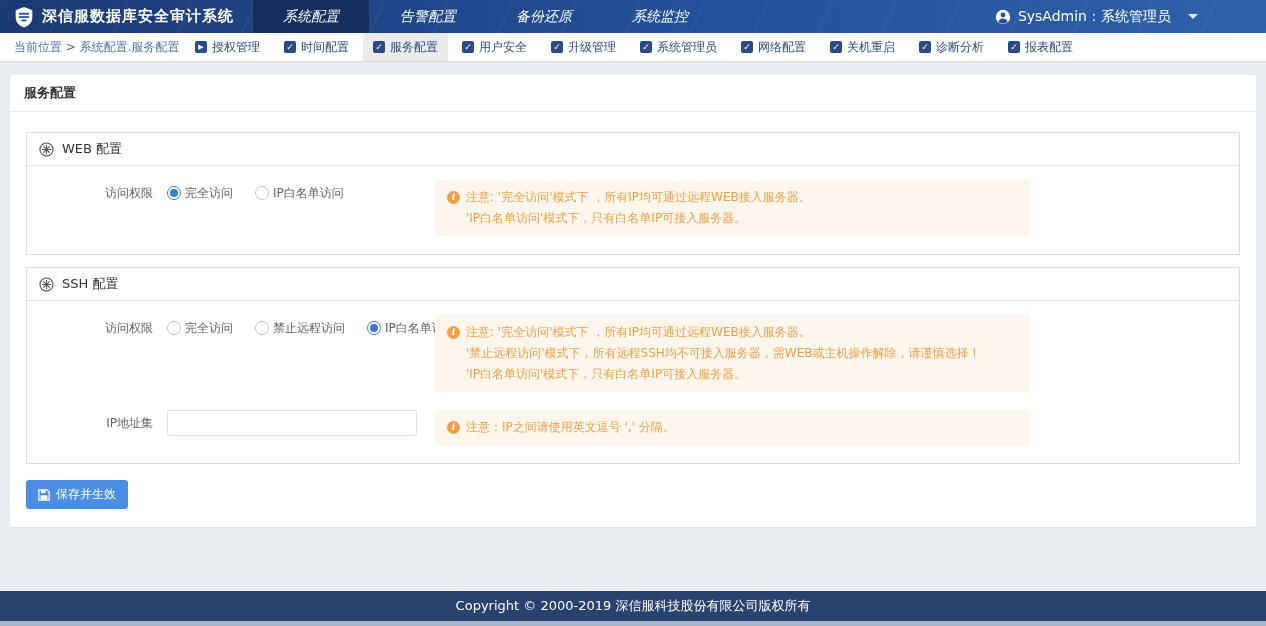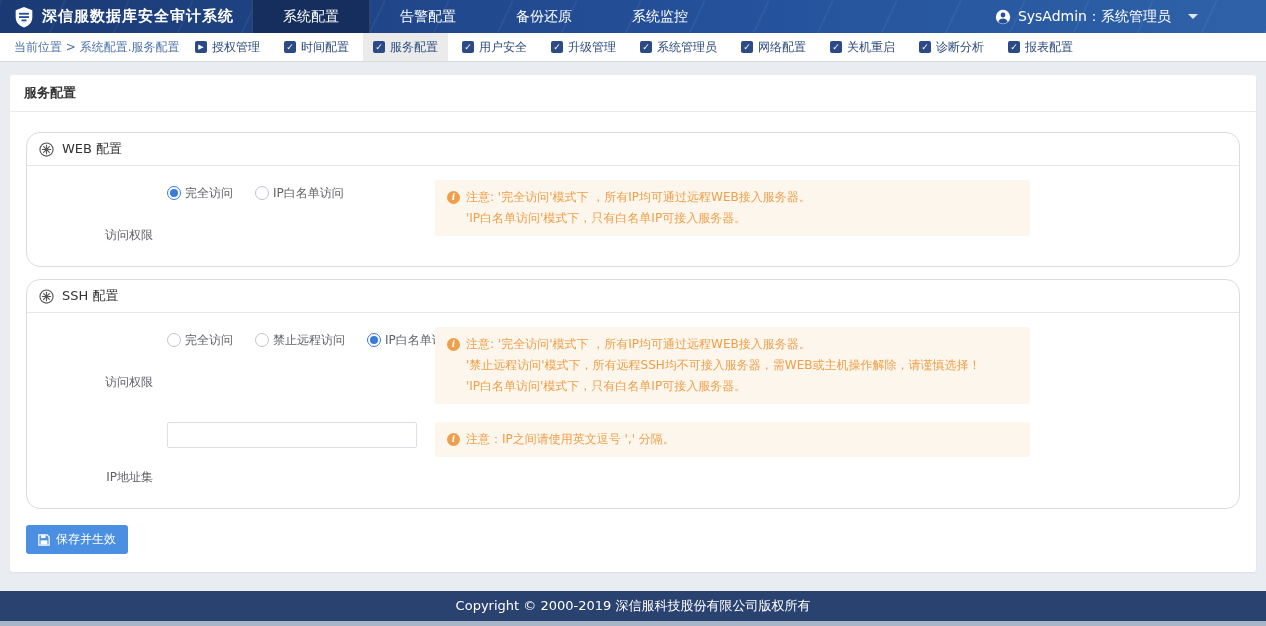--- a/index.html
+++ b/index.html
@@ -22,21 +22,21 @@
   .topbar::after{
     content:""; position:absolute; inset:0; pointer-events:none;
     background: repeating-linear-gradient(115deg, rgba(255,255,255,0.045) 0 2px, transparent 2px 58px);
   }
   .brand { display:flex; align-items:center; gap:8px; padding:0 18px 0 14px; }
   .brand-logo { width:20px; height:22px; display:flex; }
   .brand-title { font-size:15px; font-weight:bold; letter-spacing:1px; white-space:nowrap; }
   .mainnav { display:flex; align-items:stretch; position:relative; z-index:1; }
   .mainnav-item {
     display:flex; align-items:center; padding:8px 30px;
-    font-size:14px; cursor:pointer; white-space:nowrap;
+    font-size:14px; cursor:pointer; white-space:nowrap;font-style:italic;
   }
   .mainnav-item.active {
     background:#152e5e;
     border-left:1px solid rgba(255,255,255,0.12);
     border-right:1px solid rgba(255,255,255,0.12);
   }
   .topbar-user {
     margin-left:auto; display:flex; align-items:center; gap:7px;
     padding:0 68px 0 10px; font-size:14px; white-space:nowrap; z-index:1; cursor:pointer;
   }
@@ -76,35 +76,35 @@
     background:#fff; margin:13px 10px 0; border-radius:3px;
     box-shadow:0 1px 2px rgba(0,0,0,0.06);
   }
   .card-title {
     padding:9px 14px; font-size:13px; font-weight:600; color:#333;
     border-bottom:1px solid #e8eaed;
   }
   .card-body { padding:8px 16px 18px; }
 
   .section {
-    border:1px solid #d9dce1; border-radius:14px; margin-top:12px; background:#fff;
+    border:1px solid #d9dce1; border-radius:1px; margin-top:12px; background:#fff;
   }
   .section-head {
     display:flex; align-items:center; gap:8px;
     padding:7px 12px; border-bottom:1px solid #e4e6ea;
     font-size:13px; color:#333;
   }
   .gear-icon { width:15px; height:15px; display:flex; }
   .section-body { padding:14px 12px 18px; }
 
   .form-row { display:flex; align-items:flex-start; margin-bottom:14px; }
   .form-row:last-child { margin-bottom:0; }
   .form-label {
     width:128px; flex:0 0 128px; text-align:right; padding-right:14px;
-    color:#606266; line-height:26px; white-space:nowrap;margin-top:42px;
+    color:#606266; line-height:26px; white-space:nowrap;
   }
   .form-control { width:268px; flex:0 0 268px; display:flex; align-items:center; gap:22px; min-height:26px; }
   .form-control.wide { width:268px; }
 
   .radio { display:flex; align-items:center; gap:4px; cursor:pointer; color:#606266; white-space:nowrap; }
   .radio-dot {
     width:14px; height:14px; border-radius:50%;
     border:1px solid #c0c4cc; background:#fff; position:relative; flex:0 0 14px;
   }
   .radio.checked .radio-dot { border-color:#3a7ad9; }

